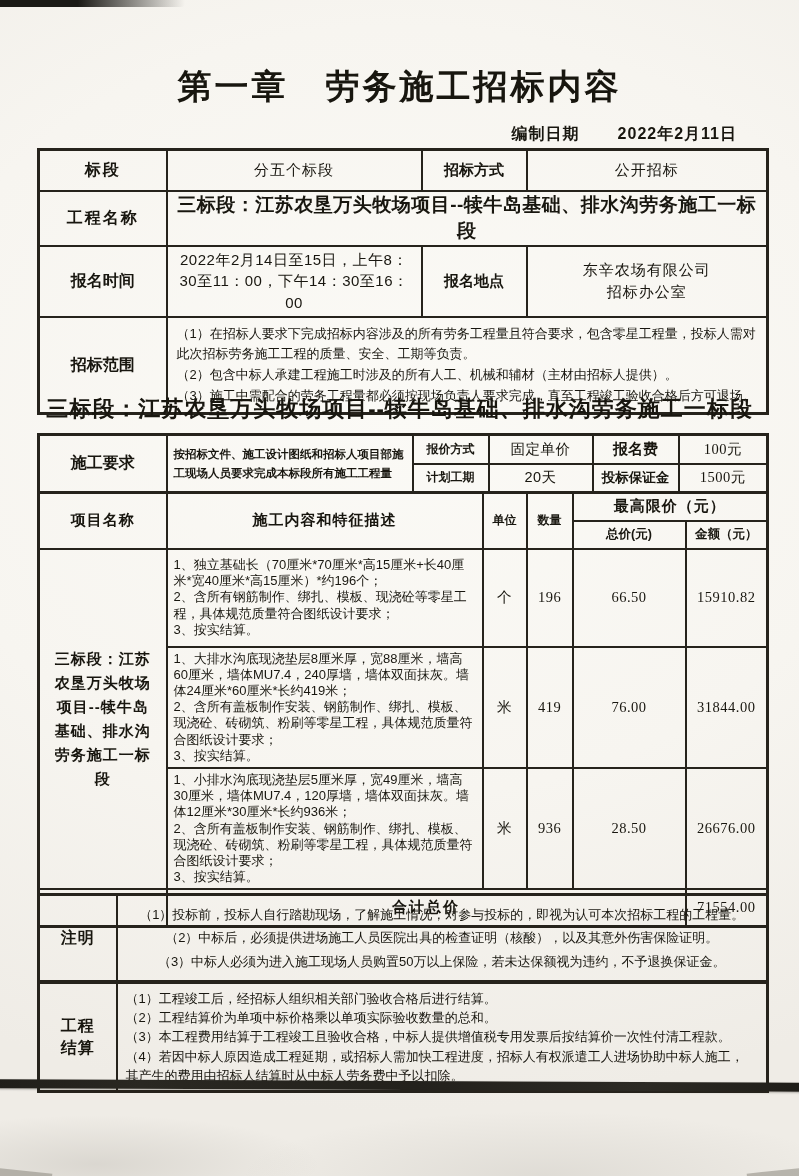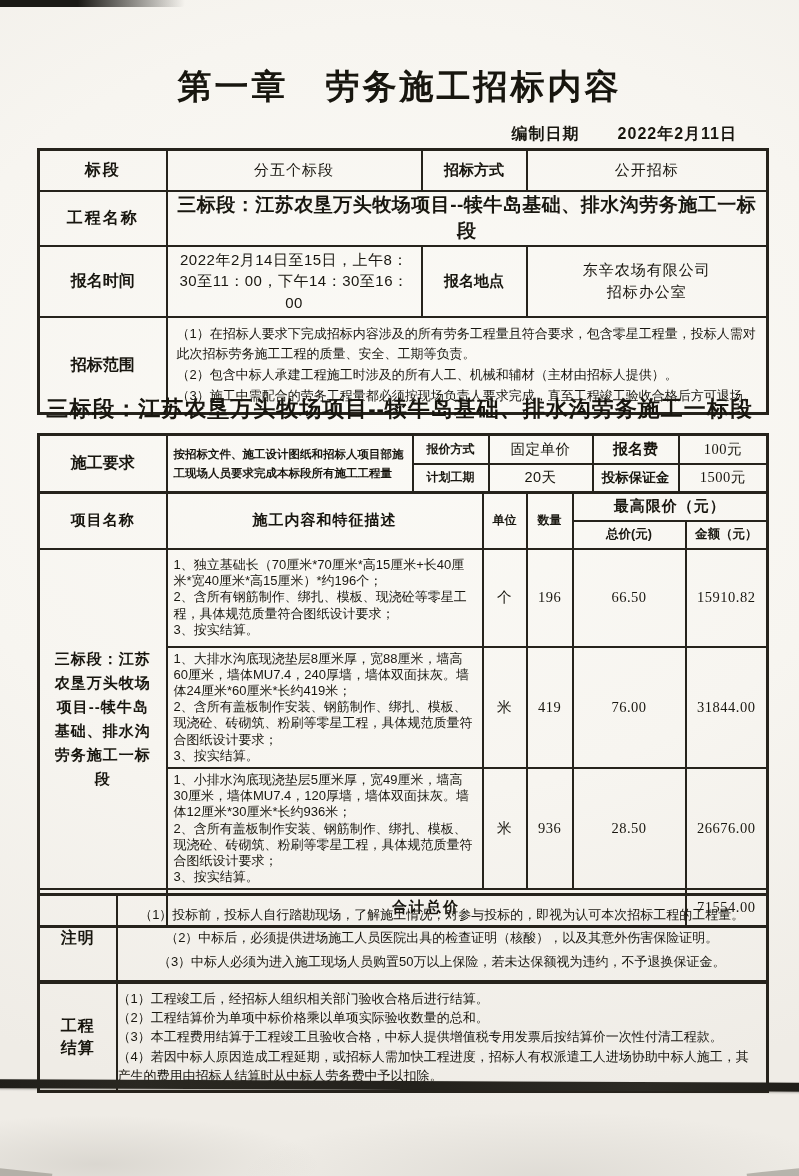--- a/index.html
+++ b/index.html
@@ -70,21 +70,21 @@
   .hdr12 { text-align:center; font-size:12.5px; font-weight:700; }
   .val-c { text-align:center; font-size:14.5px; letter-spacing:.5px; }
   .num { text-align:center; font-size:14.5px; font-family:"Liberation Serif", serif; letter-spacing:.5px; }
 
   .proj-cell { text-align:center; font-size:15px; font-weight:600; line-height:1.6; letter-spacing:1px; padding:0 9px; }
   .desc-cell { font-size:13px; line-height:16.2px; padding:3px 6px; vertical-align:middle; }
   .total-lbl { text-align:center; font-size:15px; font-weight:600; letter-spacing:2px; }
 
   .side-lbl { text-align:center; font-size:16px; font-weight:600; letter-spacing:1px; line-height:1.35; }
   .note-cell { padding:7px 10px; font-size:13px; line-height:1.8;text-align:center; }
-  .settle-cell { padding:5px 10px 5px 0; font-size:13px; line-height:1.48; }
+  .settle-cell { padding:5px 10px 5px 8px; font-size:13px; line-height:1.48; }
 </style>
 </head>
 <body>
 
 <div class="paper"></div>
 <div class="smudge-top"></div>
 
 <div class="page-title">第一章　劳务施工招标内容</div>
 
 <div class="dateline">

